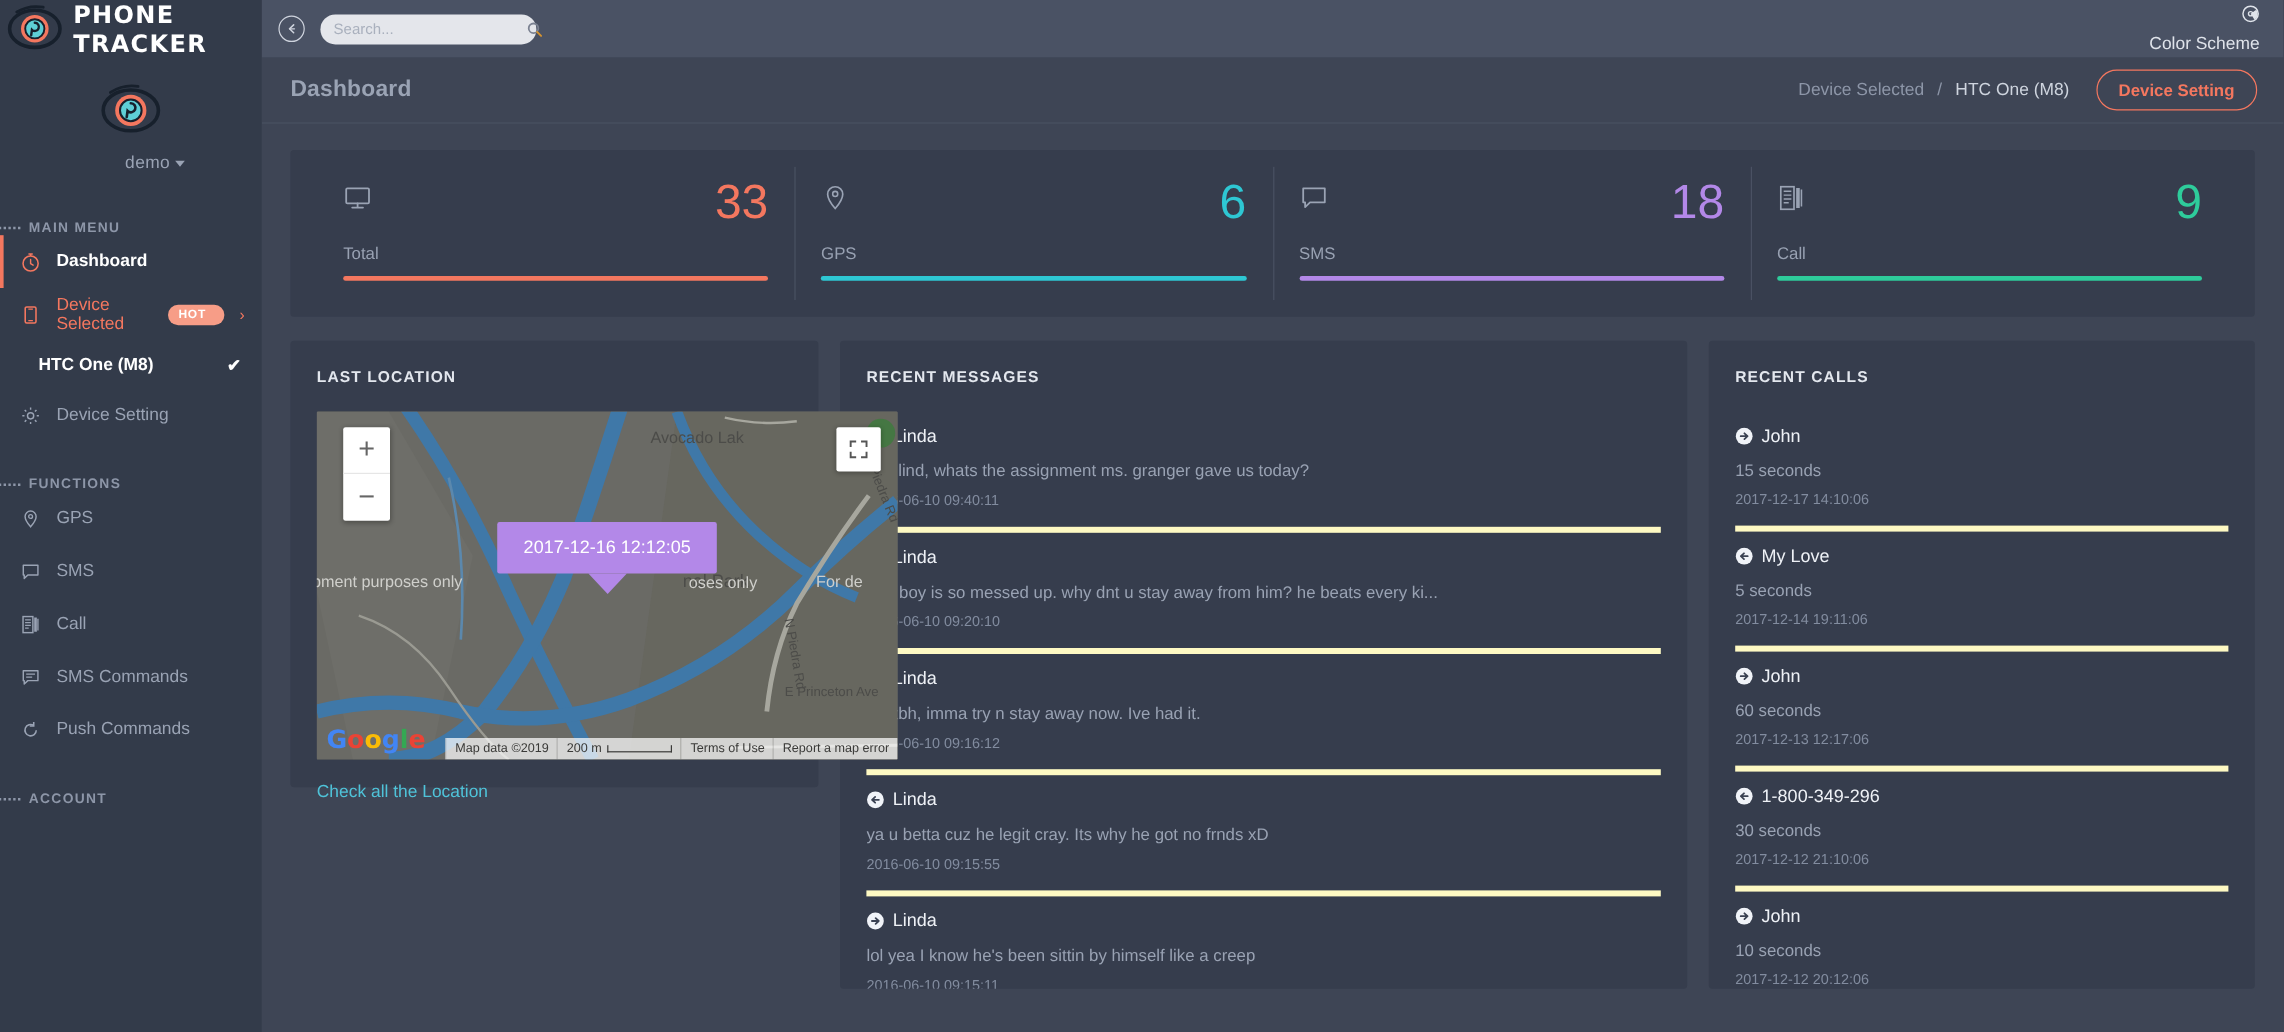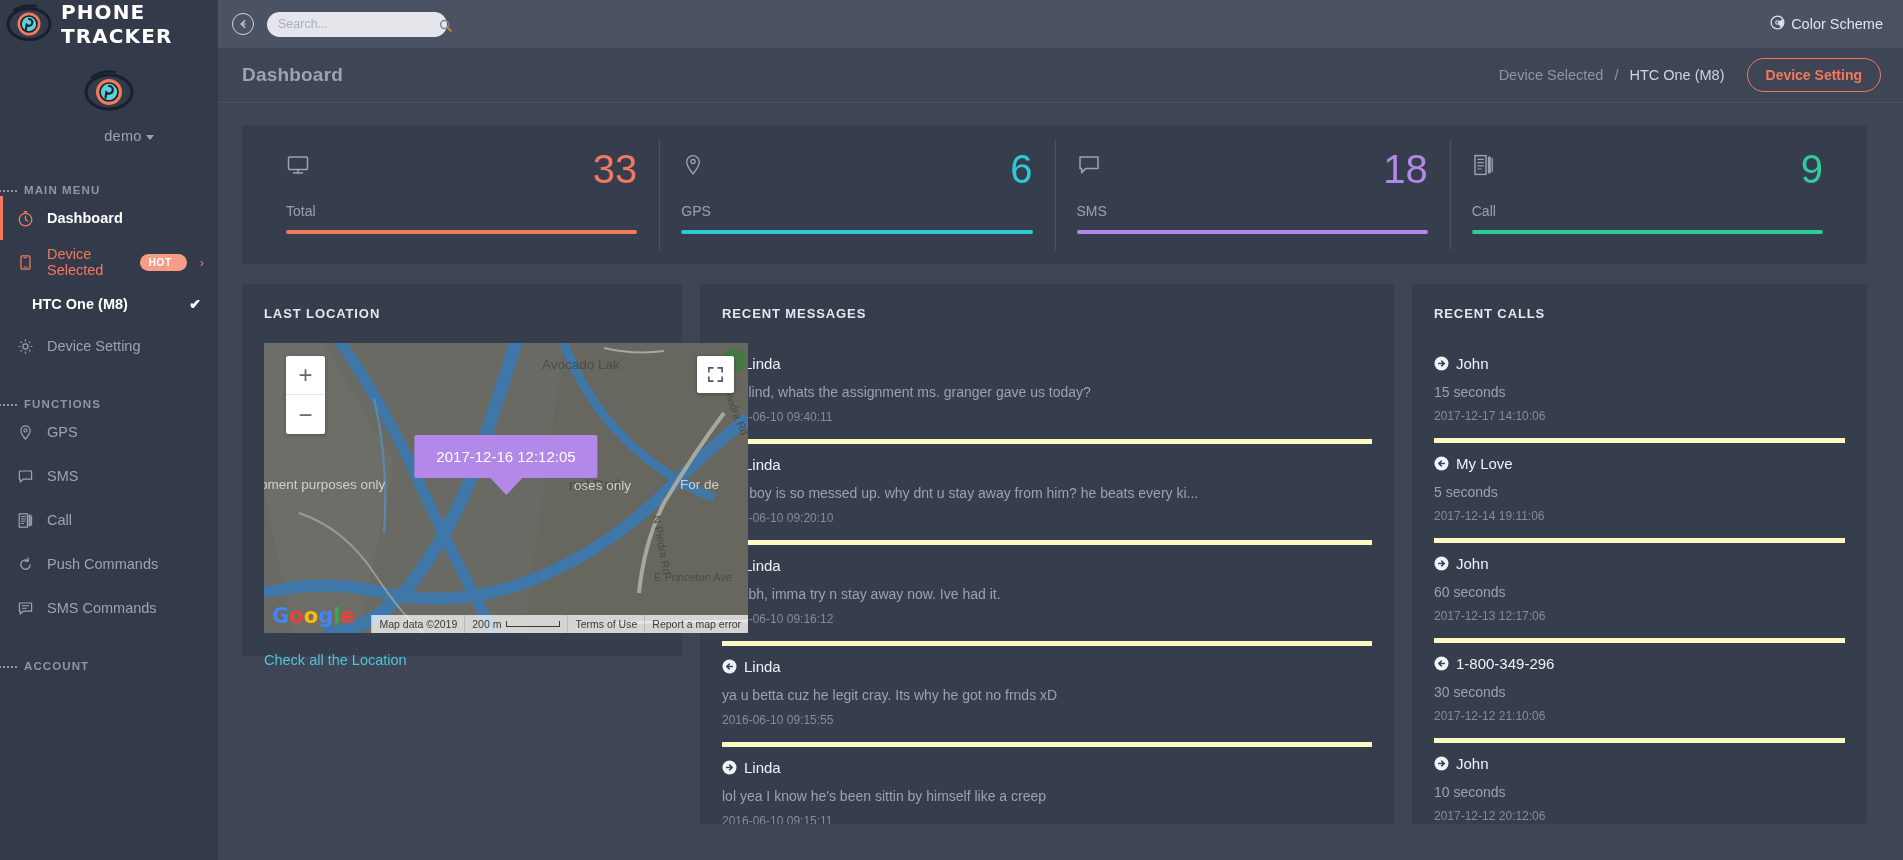--- a/index.html
+++ b/index.html
@@ -86,22 +86,22 @@
     background: #e4e6eb; display: flex; align-items: center; padding: 0 11px;
   }
   .search-input {
     flex: 1; border: 0; background: transparent; outline: none;
     font-family: "Liberation Sans", sans-serif; font-size: 12.5px; color: #6b7383;
   }
   .search-input::placeholder { color: #a9b0bd; }
   .search-ico { width: 13px; height: 13px; flex: 0 0 13px; }
   .topbar-right { margin-left: auto; display: flex; align-items: center; }
   .color-scheme {
-    display: flex; align-items: center; gap: 6px;
-    color: #dfe3ea; font-size: 14.5px; cursor: pointer;
+    display: flex; align-items: flex-end; gap: 6px;
+    color: #dfe3ea; font-size: 14.5px; cursor: pointer; flex-direction: column;
   }
 
   .pagehead {
     height: 55px; min-height: 55px; background: #3e4555;
     border-bottom: 1px solid #4a5163;
     display: flex; align-items: center; padding: 0 22px 0 24px;
   }
   .pagehead h1 {
     color: #9aa3b4; font-size: 19px; font-weight: 700; letter-spacing: .2px;
   }
@@ -109,21 +109,21 @@
   .crumb-muted { color: #8d96a8; font-size: 14.5px; cursor: pointer; }
   .crumb-sep { color: #8d96a8; font-size: 14.5px; }
   .crumb-cur { color: #ced4de; font-size: 14.5px; }
   .btn-outline {
     margin-left: 11px;
     border: 1.4px solid #f4775f; color: #f4775f; background: transparent;
     border-radius: 17px; padding: 8px 18px; font-size: 14px; font-weight: 700;
     font-family: "Liberation Sans", sans-serif; cursor: pointer;
   }
 
-  .content { flex: 1; padding: 22px 36px 0 24px; overflow: hidden; }
+  .content { flex: 1; padding: 22px 24px 0 24px; overflow: hidden; }
 
   
   .statcard {
     background: #363d4d; border-radius: 3px;
     display: flex; padding: 26px 22px 30px 22px; margin-bottom: 20px;
   }
   .stat {
     flex: 1; padding: 0 22px; position: relative;
   }
   .stat + .stat::before {
@@ -320,34 +320,34 @@
             <path d="M3.9 4.6h4.8M3.9 6.9h4.8M3.9 9.2h4.8M3.9 11.5h3" stroke="#9aa3b4" stroke-width="1"></path>
             <path d="M12.6 2.6v11.8" stroke="#9aa3b4" stroke-width="2.2"></path>
             <path d="M14.6 3.6v9.8" stroke="#9aa3b4" stroke-width="1.1"></path>
           </svg>
       </span>
       <span>Call</span>
     </div>
     <div class="nav-item">
       <span class="ico">
         <svg viewBox="0 0 17 17" width="17" height="17">
+            <path d="M2.4 3h12.2v8.2H6.2L3.2 14v-2.8H2.4z" fill="none" stroke="#9aa3b4" stroke-width="1.2" stroke-linejoin="round"></path>
+            <path d="M4.8 5.8h7.4M4.8 8.3h5" stroke="#9aa3b4" stroke-width="1.1"></path>
+          </svg>
+      </span>
+      <span>SMS Commands</span>
+    </div>
+    <div class="nav-item">
+      <span class="ico">
+        <svg viewBox="0 0 17 17" width="17" height="17">
             <path d="M13.2 8.5a4.7 4.7 0 1 1-2.1-3.9" fill="none" stroke="#9aa3b4" stroke-width="1.3"></path>
             <path d="M11.1 1.6v3.4h-3.3" fill="none" stroke="#9aa3b4" stroke-width="1.3"></path>
           </svg>
       </span>
       <span>Push Commands</span>
-    </div>
-    <div class="nav-item">
-      <span class="ico">
-        <svg viewBox="0 0 17 17" width="17" height="17">
-            <path d="M2.4 3h12.2v8.2H6.2L3.2 14v-2.8H2.4z" fill="none" stroke="#9aa3b4" stroke-width="1.2" stroke-linejoin="round"></path>
-            <path d="M4.8 5.8h7.4M4.8 8.3h5" stroke="#9aa3b4" stroke-width="1.1"></path>
-          </svg>
-      </span>
-      <span>SMS Commands</span>
     </div>
 
     <div class="sec-head">
       <span class="dashes"></span><span>ACCOUNT</span>
     </div>
 
   </aside>
 
   <section class="main">
 

